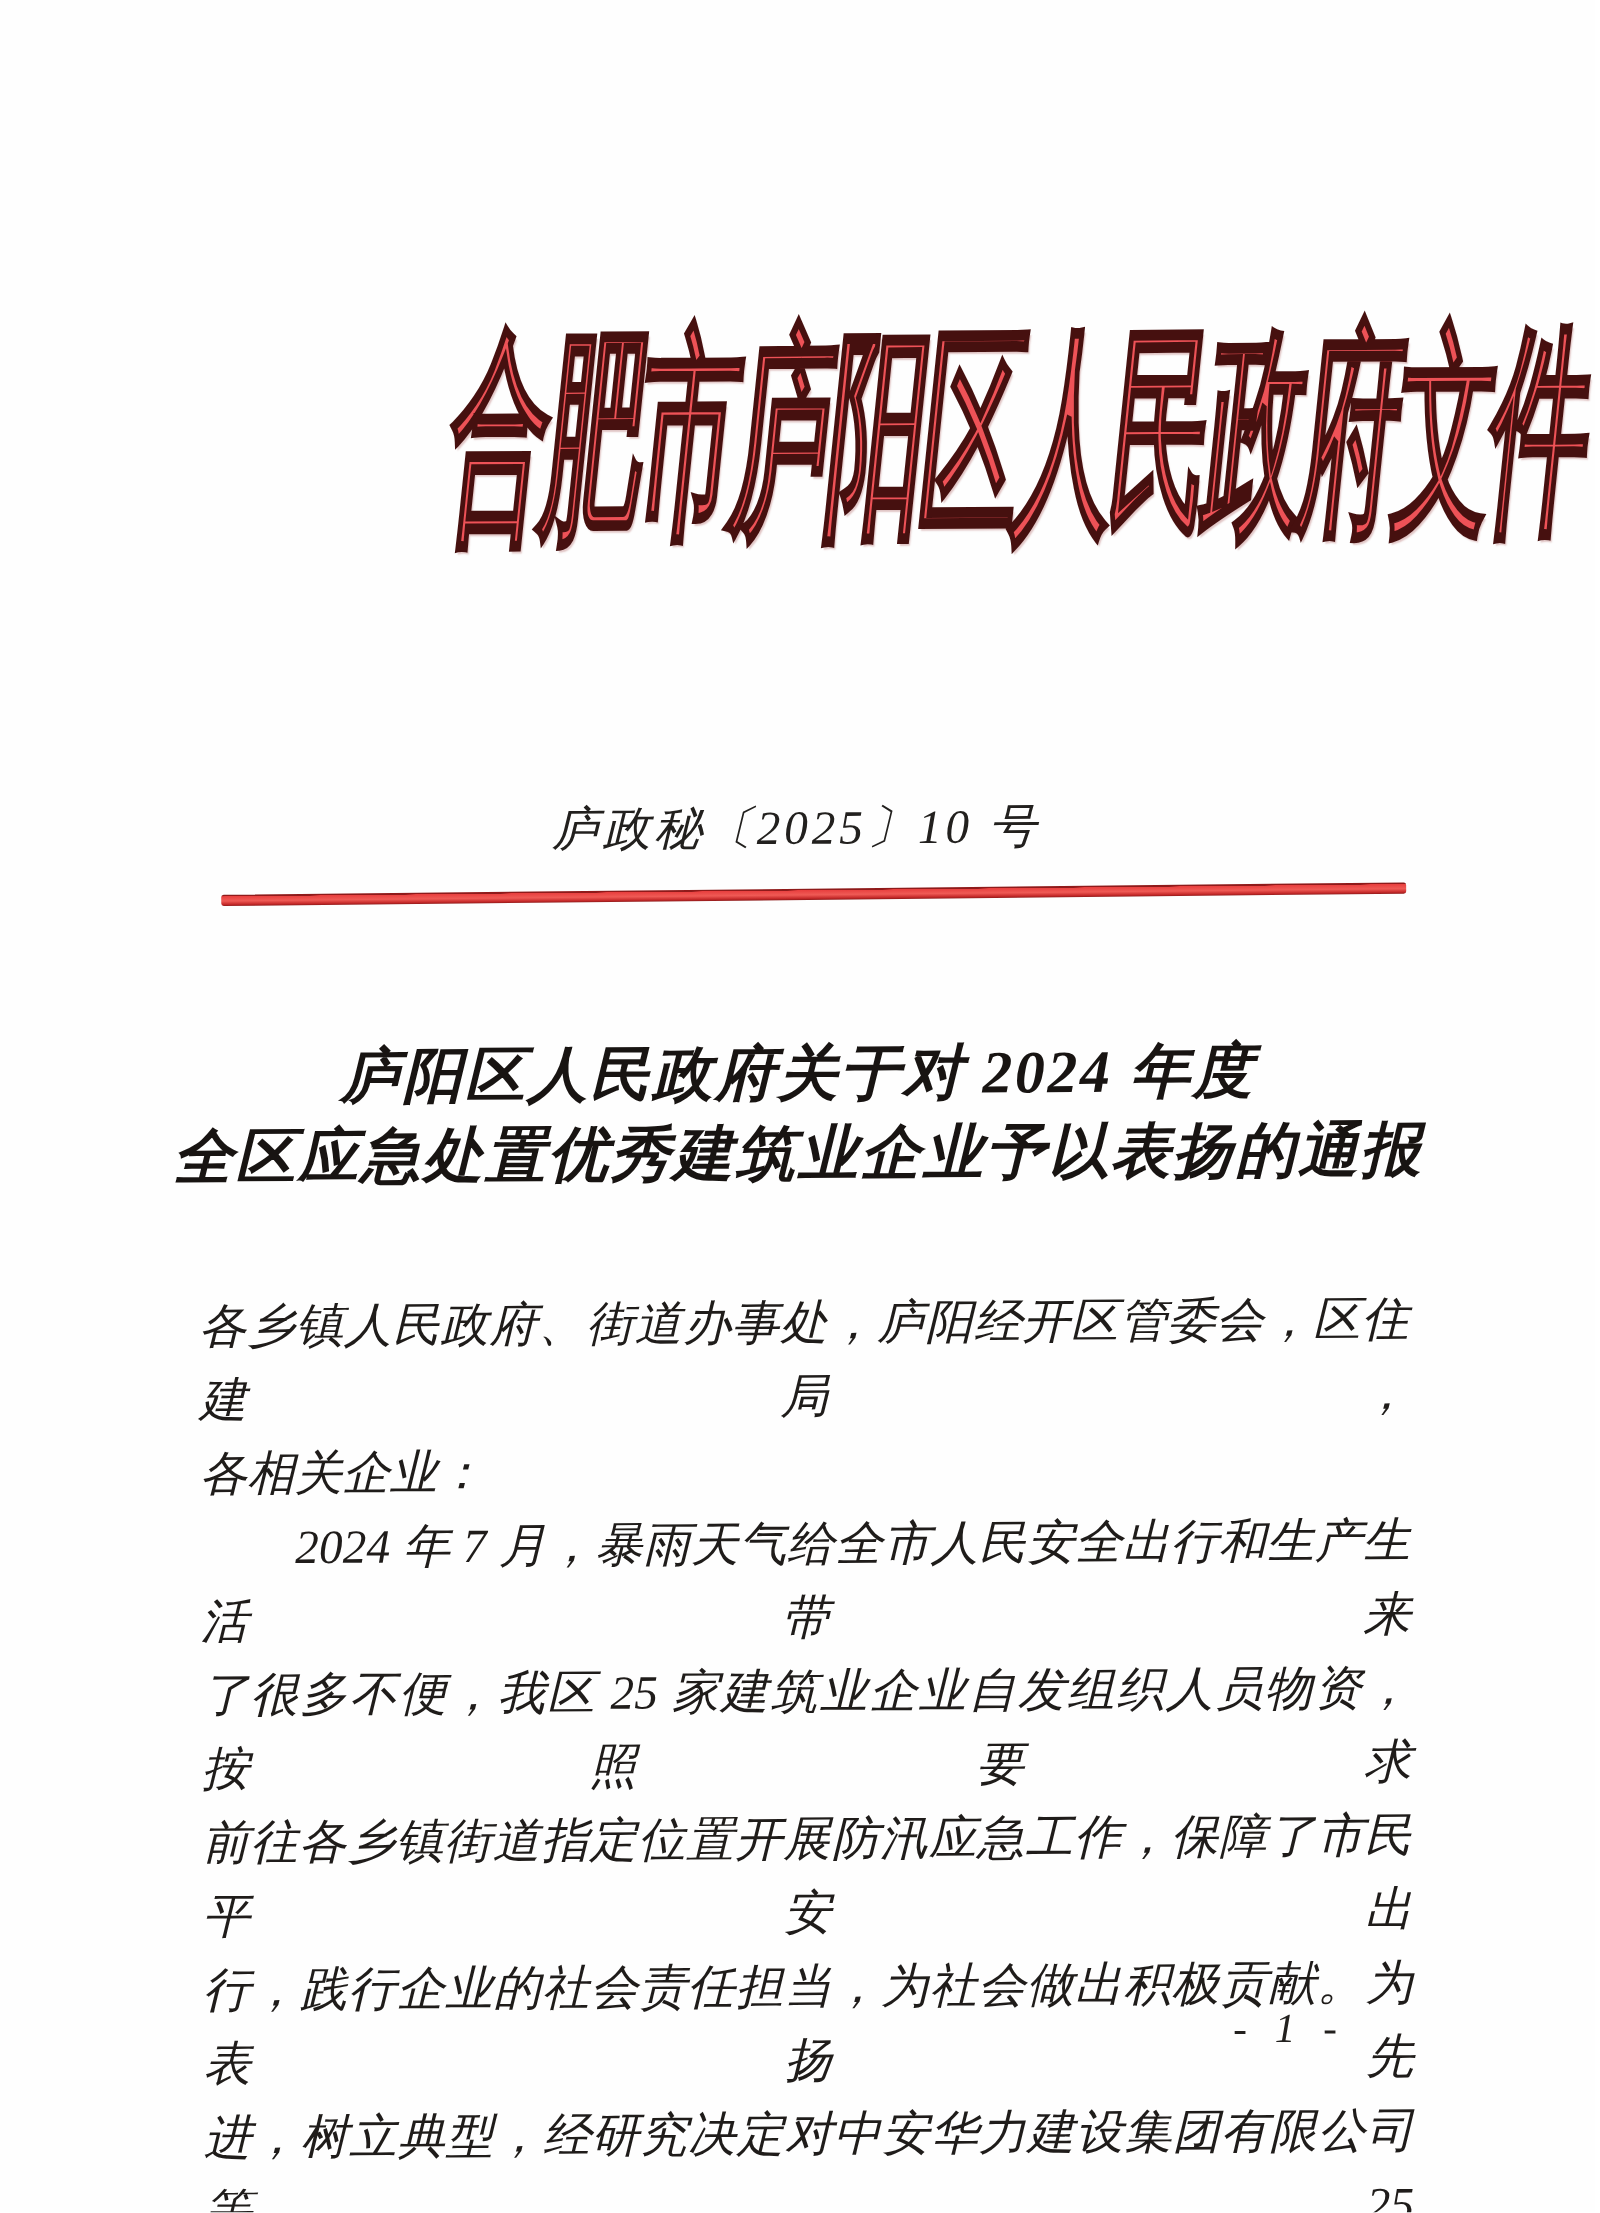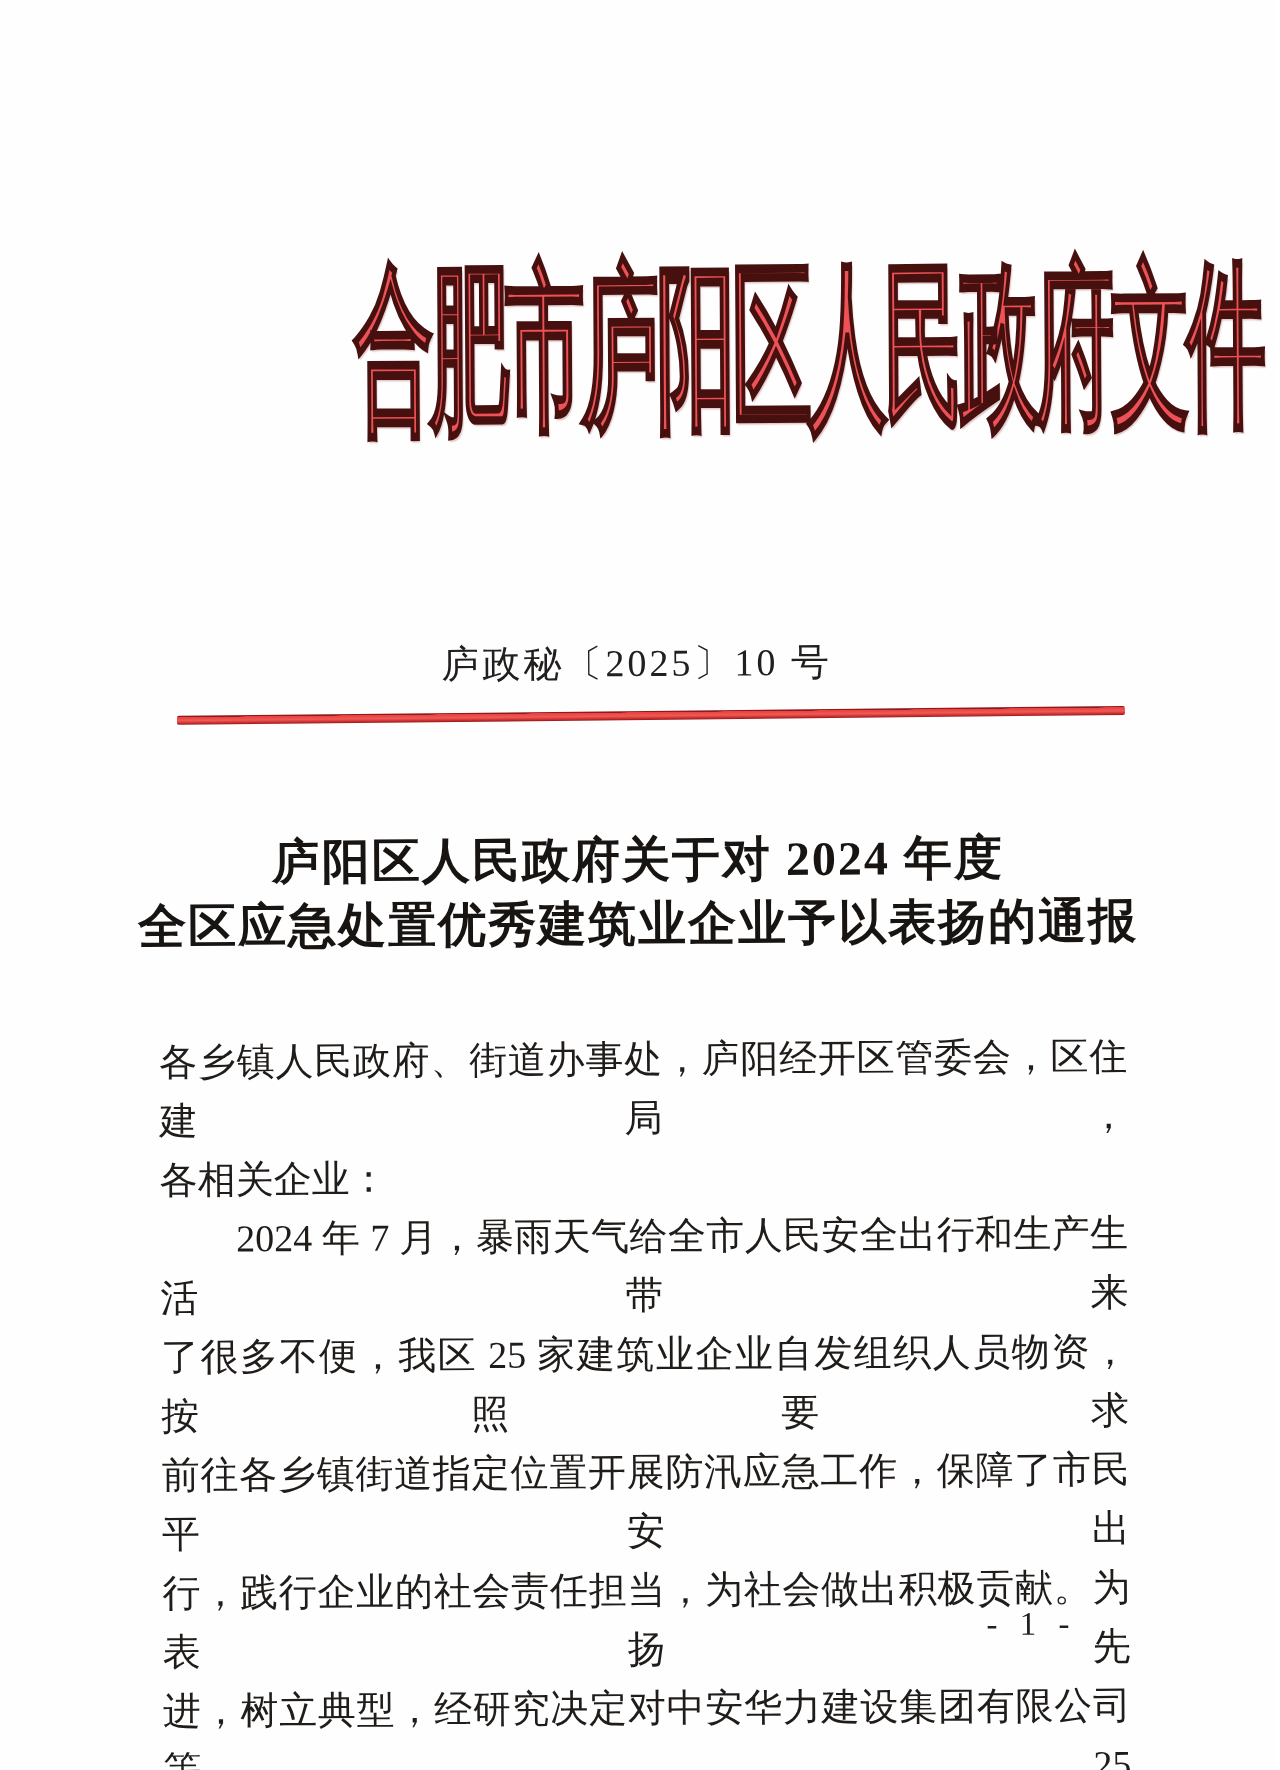--- a/index.html
+++ b/index.html
@@ -7,20 +7,21 @@
     padding: 0;
     background: #ffffff;
   }
   .page {
     position: relative;
     width: 1276px;
     height: 1770px;
     background: #fefefe;
     overflow: hidden;
     font-family: "Liberation Serif", "DejaVu Serif", serif;
+    font-style: italic;
   }
   .scan-tilt {
     position: absolute;
     inset: 0;
     transform: rotate(-0.35deg);
     transform-origin: 50% 50%;
   }
   
   .letterhead {
     position: absolute;

